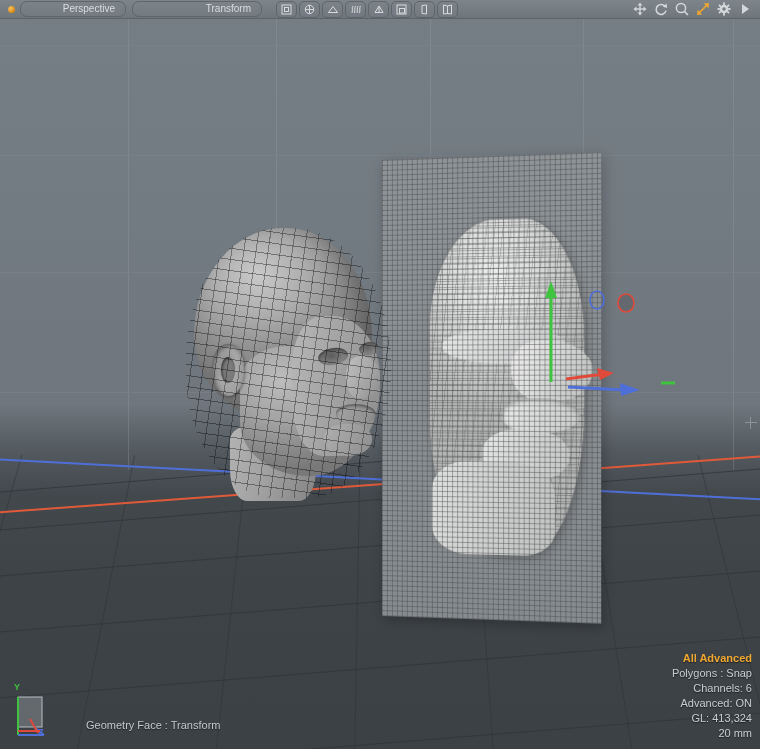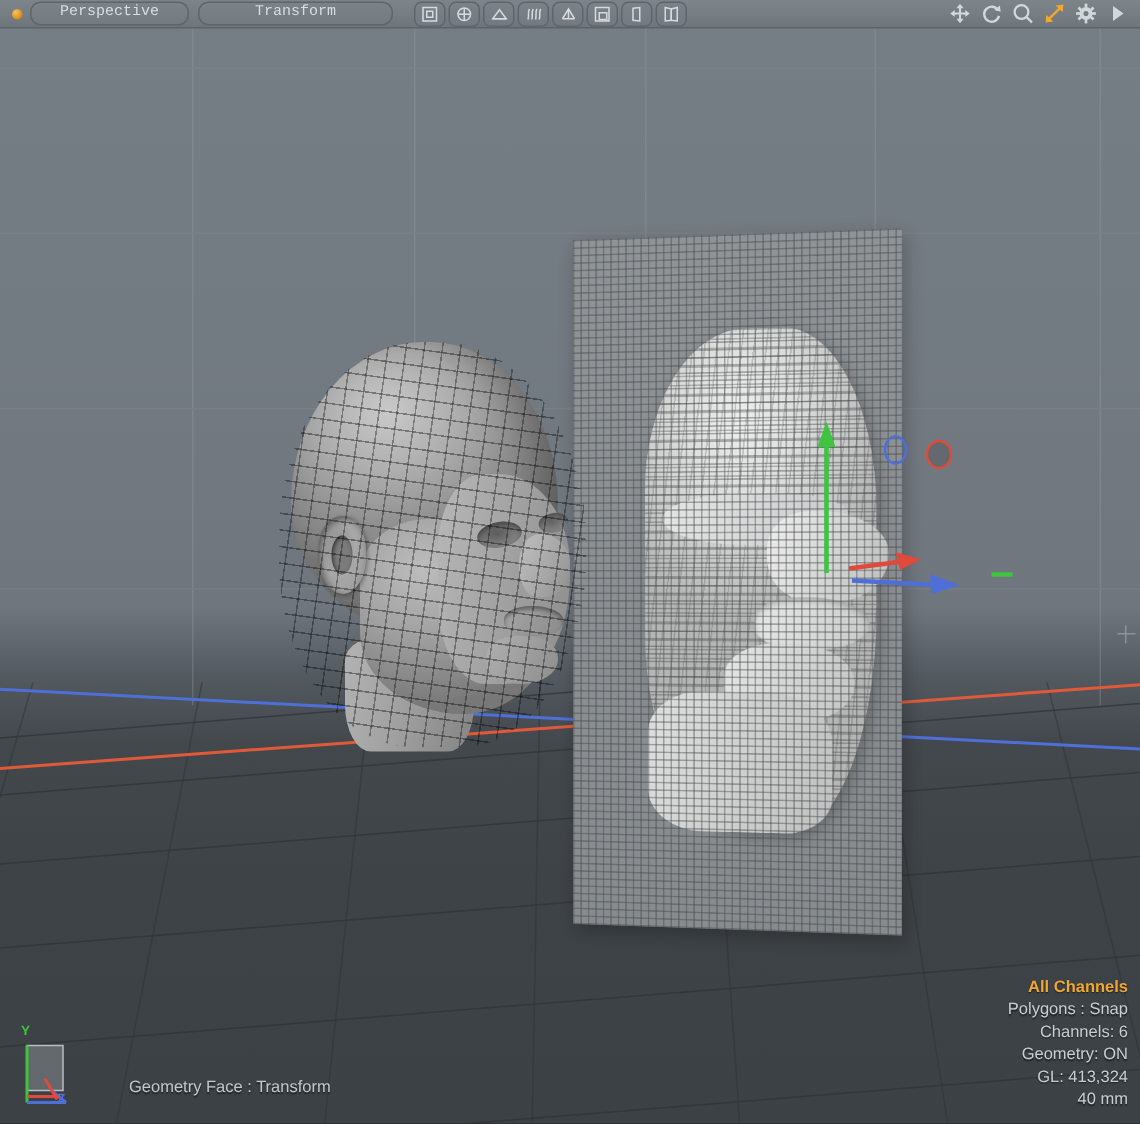--- a/index.html
+++ b/index.html
@@ -293,26 +293,25 @@
     flex: none;
   }
   .pill {
     height: 14px;
     border: 1px solid #5f666b;
     border-radius: 7px;
     background: linear-gradient(180deg, #7b8288 0%, #737a80 100%);
     color: #d9dde0;
     font-size: 10px;
     line-height: 13px;
-    text-align: center;
+    text-align: right;
     padding: 0 10px;
     margin-right: 6px;
     white-space: nowrap;
     flex: none;
-    font-family: Liberation Mono, monospace;
   }
   .pill.perspective { min-width: 84px; }
   .pill.advanced { min-width: 108px; }
   .tool-group {
     display: flex;
     align-items: center;
     gap: 2px;
     margin-left: 8px;
   }
   .tbtn {
@@ -491,26 +490,26 @@
         <line x1="14" y1="48" x2="36" y2="48" stroke="#e04a3a" stroke-width="2"></line>
         <line x1="26" y1="36" x2="34" y2="50" stroke="#e04a3a" stroke-width="2"></line>
       </svg>
       <span class="ag-label" style="left:10px; top:-1px; color:#3ec43e">Y</span>
       <span class="ag-label" style="left:34px; top:44px; color:#4f6fd8">Z</span>
     </div>
 
     <div id="status-text">Geometry Face : Transform</div>
 
     <div id="hud">
-      <div class="hud-title">All Channels</div>
+      <div class="hud-title">All Advanced</div>
       <div>Polygons : Snap</div>
       <div>Channels: 6</div>
-      <div>Geometry: ON</div>
+      <div>Advanced: ON</div>
       <div>GL: 413,324</div>
-      <div>40 mm</div>
+      <div>20 mm</div>
     </div>
   </div>
 
   <div id="toolbar">
 
     <div class="dot-indicator"></div>
 
     <div class="pill perspective">Perspective</div>
 
     <div class="pill advanced">Transform</div>

